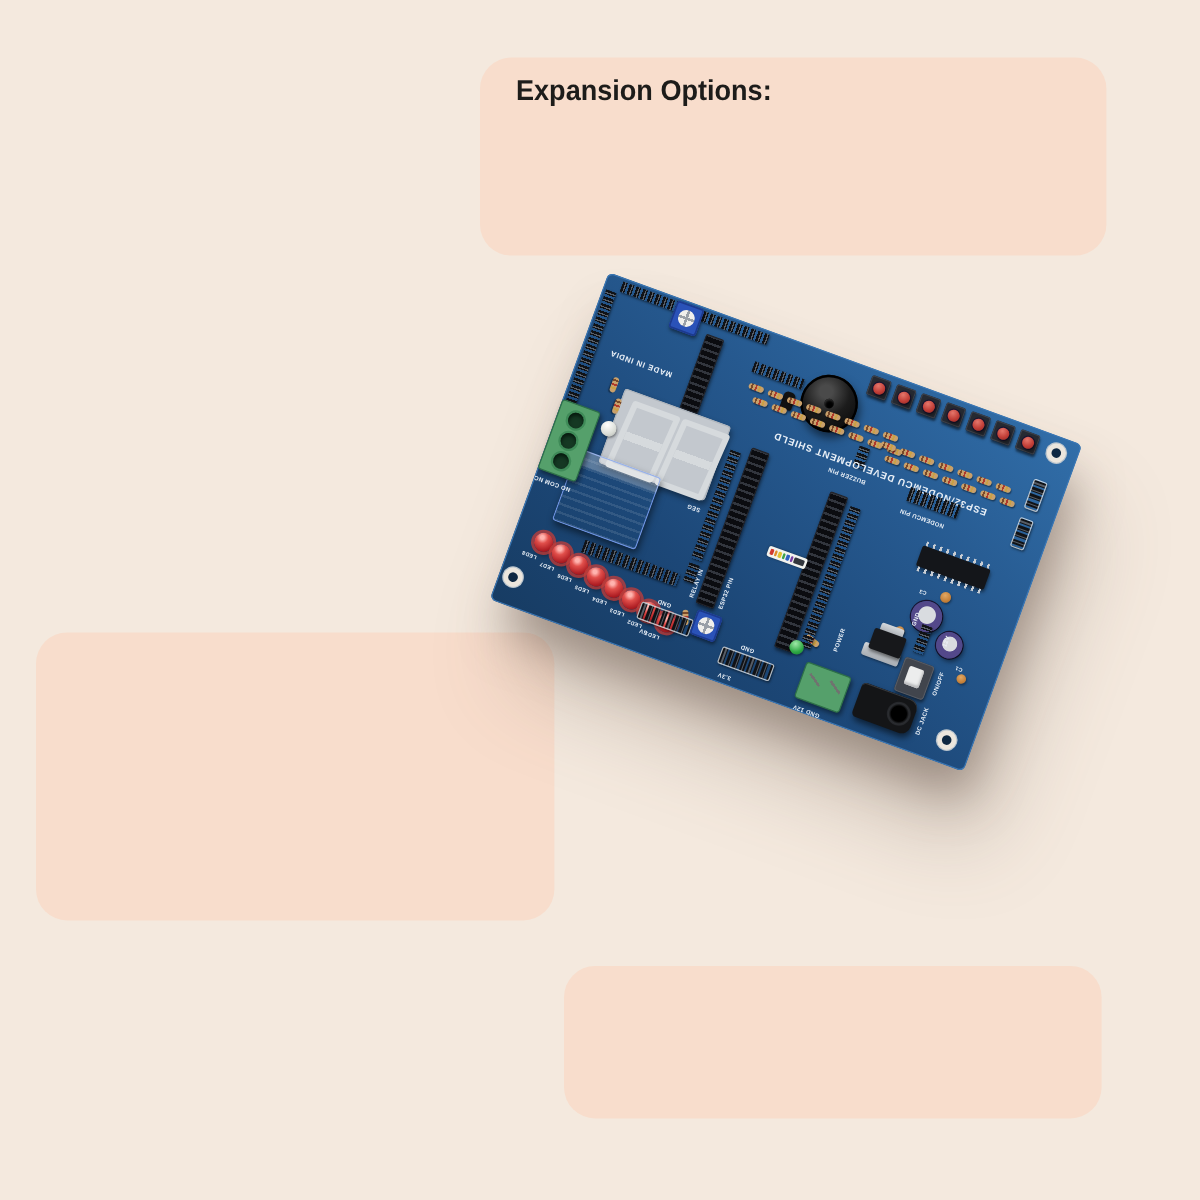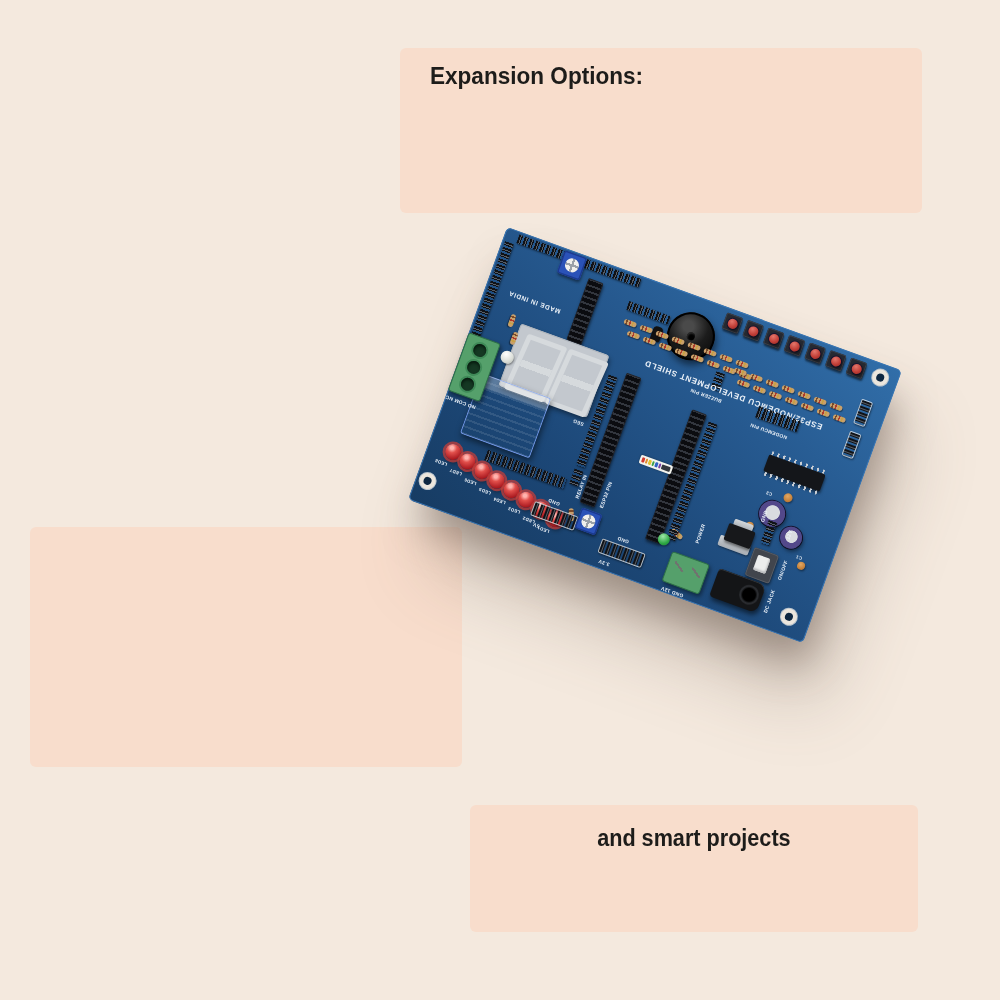--- a/index.html
+++ b/index.html
@@ -1,20 +1,20 @@
 <!DOCTYPE html>
 <html><head>
 <meta charset="utf-8">
 <style>
   html,body { margin:0; padding:0; }
   body { width:1000px; height:1000px; position:relative; overflow:hidden;
          background:#f4e9de; font-family:"Liberation Sans", sans-serif; }
 
   
-  .panel { position:absolute; background:#f8ddcc; border-radius:6px; color:#1d1c1a; }
+  .panel { position:absolute; background:#f8ddcc; border-radius:26px; color:#1d1c1a; }
   .panel .txt { display:inline-block; transform:scaleX(.94); transform-origin:0 50%; white-space:nowrap; }
   .panel h2 { margin:0; font-size:24px; font-weight:bold; }
   .panel ul { margin:9px 0 0 0; padding-left:50px; list-style:disc outside; }
   .panel li { font-size:22.5px; font-weight:bold; padding-left:7px; }
   .panel li::marker { color:#1d1c1a; font-size:20px; }
 
   .panel-expansion { left:400px; top:48px; width:522px; height:165px; padding:14px 0 0 30px; box-sizing:border-box; }
   .panel-expansion li { line-height:41px; }
 
   .panel-peripherals { left:30px; top:527px; width:432px; height:240px; padding:13px 0 0 18px; box-sizing:border-box; }
@@ -119,21 +119,20 @@
 <div style="position:relative;width:1000px;height:1000px;">
 
   <section class="panel panel-expansion">
     <h2><span class="txt">Expansion Options:</span></h2>
   </section>
 
   <section class="panel panel-peripherals">
   </section>
 
   <section class="panel panel-applications">
-    <div class="line"><span class="txt">and smart projects</span></div>
   </section>
 
   <div class="board">
 
     <div class="b hole" style="left:398px;top:10px;"></div>
     <div class="b hole" style="left:394px;top:266px;"></div>
     <div class="b hole" style="left:8px;top:262px;"></div>
 
     <div class="b pinsh" style="left:14px;top:3px;width:130px;height:9px;"></div>
     <div class="b pinsv" style="left:3px;top:14px;width:9px;height:118px;"></div>

